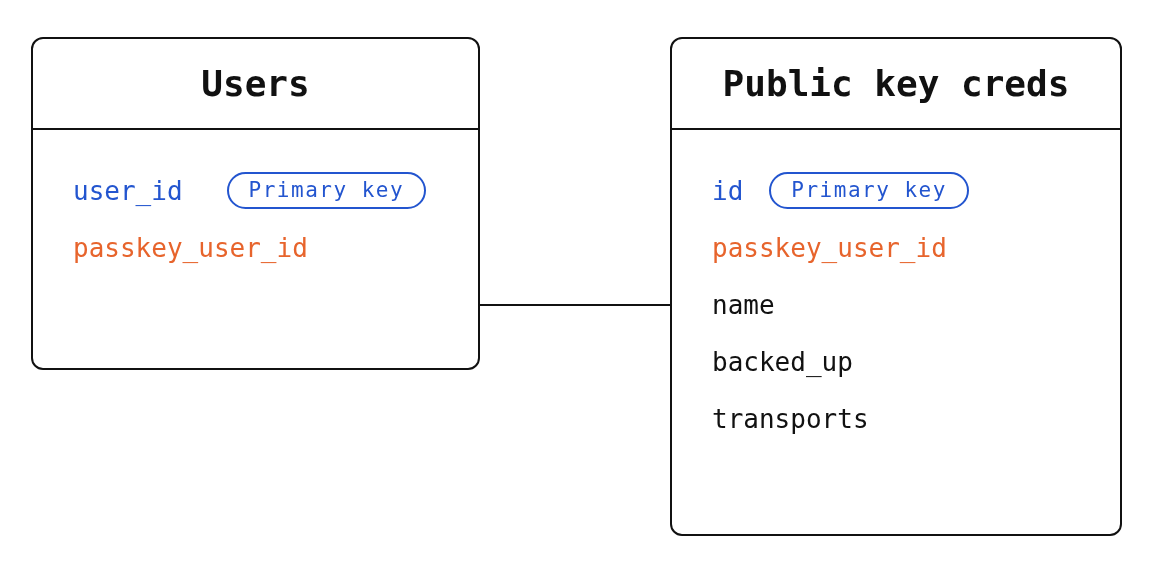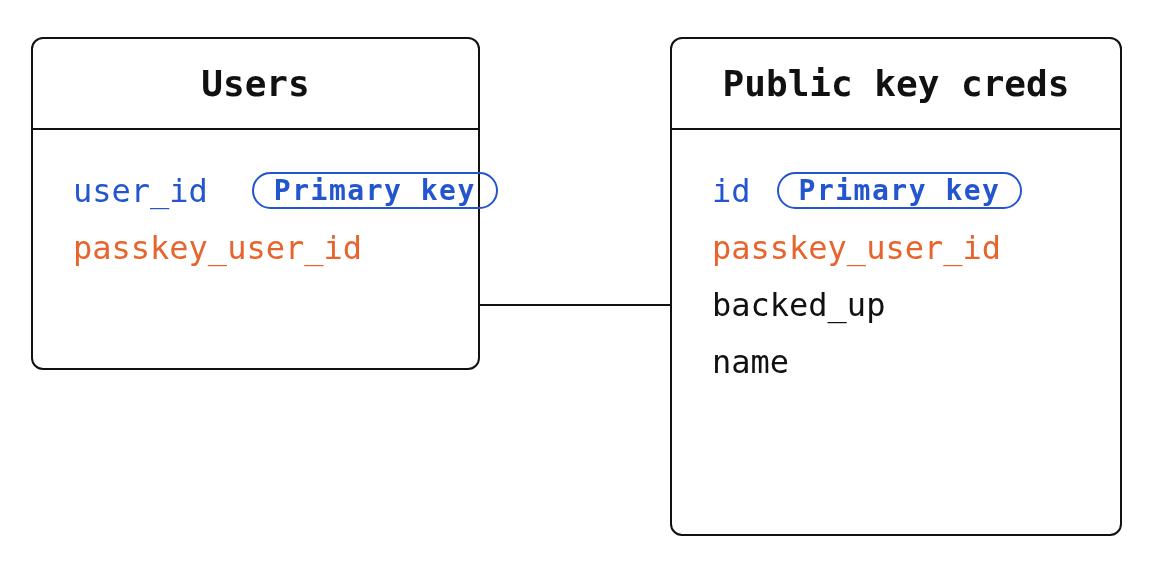--- a/index.html
+++ b/index.html
@@ -44,35 +44,35 @@
     padding:32px 0 0 40px;
     display:flex;
     flex-direction:column;
   }
   .row{
     height:57px;
     display:flex;
     align-items:center;
     white-space:nowrap;
   }
-  .fname{font-size:32px;line-height:1;}
+  .fname{font-size:26px;line-height:1;}
   .fname.c-blue{color:var(--blue);}
   .fname.c-orange{color:var(--orange);}
   .fname.c-black{color:var(--ink);}
   .badge{
     margin-left:44px;
     height:37px;
     display:inline-flex;
     align-items:center;
     padding:0 20px;
     border:2px solid var(--blue);
     border-radius:999px;
     color:var(--blue);
-    font-size:28px;
-    font-weight:700;
+    font-size:21px;
+    font-weight:400;
     letter-spacing:1.5px;
     line-height:1;
   }
   .badge.tight{margin-left:26px;}
   .connector{
     position:absolute;
     left:480px;
     top:304px;
     width:190px;
     height:0;
@@ -103,21 +103,24 @@
     <div class="t-header">Public key creds</div>
     <div class="t-body">
       <div class="row">
         <span class="fname c-blue">id</span>
         <span class="badge tight">Primary key</span>
       </div>
       <div class="row">
         <span class="fname c-orange">passkey_user_id</span>
       </div>
       <div class="row">
+        <span class="fname c-black">name</span>
+      </div>
+      <div class="row">
         <span class="fname c-black">backed_up</span>
       </div>
       <div class="row">
-        <span class="fname c-black">name</span>
+        <span class="fname c-black">transports</span>
       </div>
     </div>
   </div>
 
 </div>
 
 </body></html>

